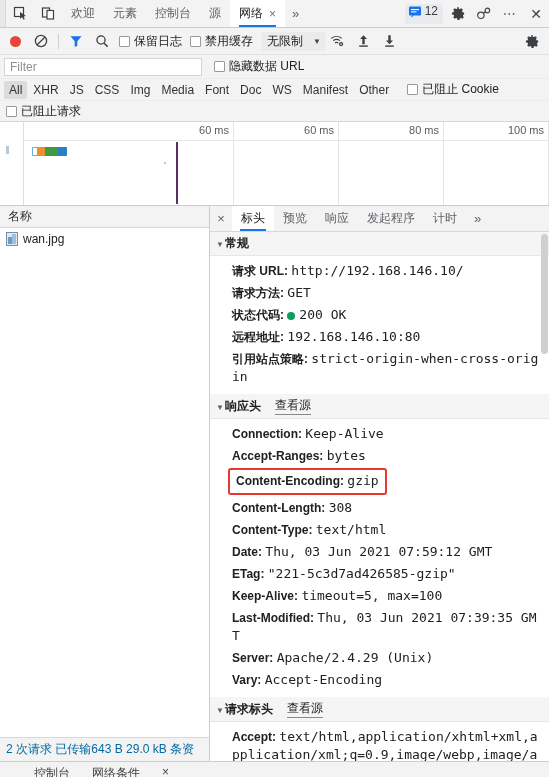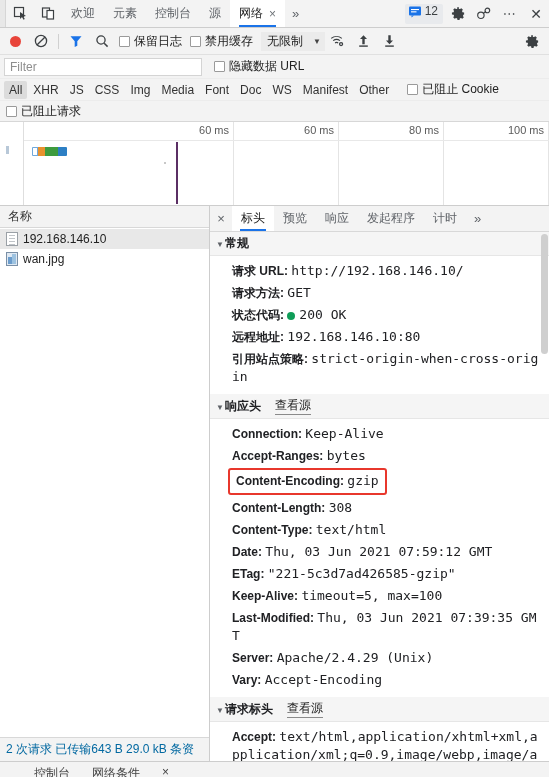--- a/index.html
+++ b/index.html
@@ -514,24 +514,20 @@
     </div>
   </div>
 
   <div class="main">
 
     <div class="reqpanel">
       <div class="req-head">
         <span>名称</span>
       </div>
       <div class="req-list">
-        <div class="req-row selected">
-          <span class="doc-ic"></span>
-          <span>192.168.146.10</span>
-        </div>
         <div class="req-row">
           <span class="img-ic"></span>
           <span>wan.jpg</span>
         </div>
       </div>
       <div class="req-status">
         <span>2 次请求  已传输643 B  29.0 kB 条资</span>
       </div>
     </div>
 

